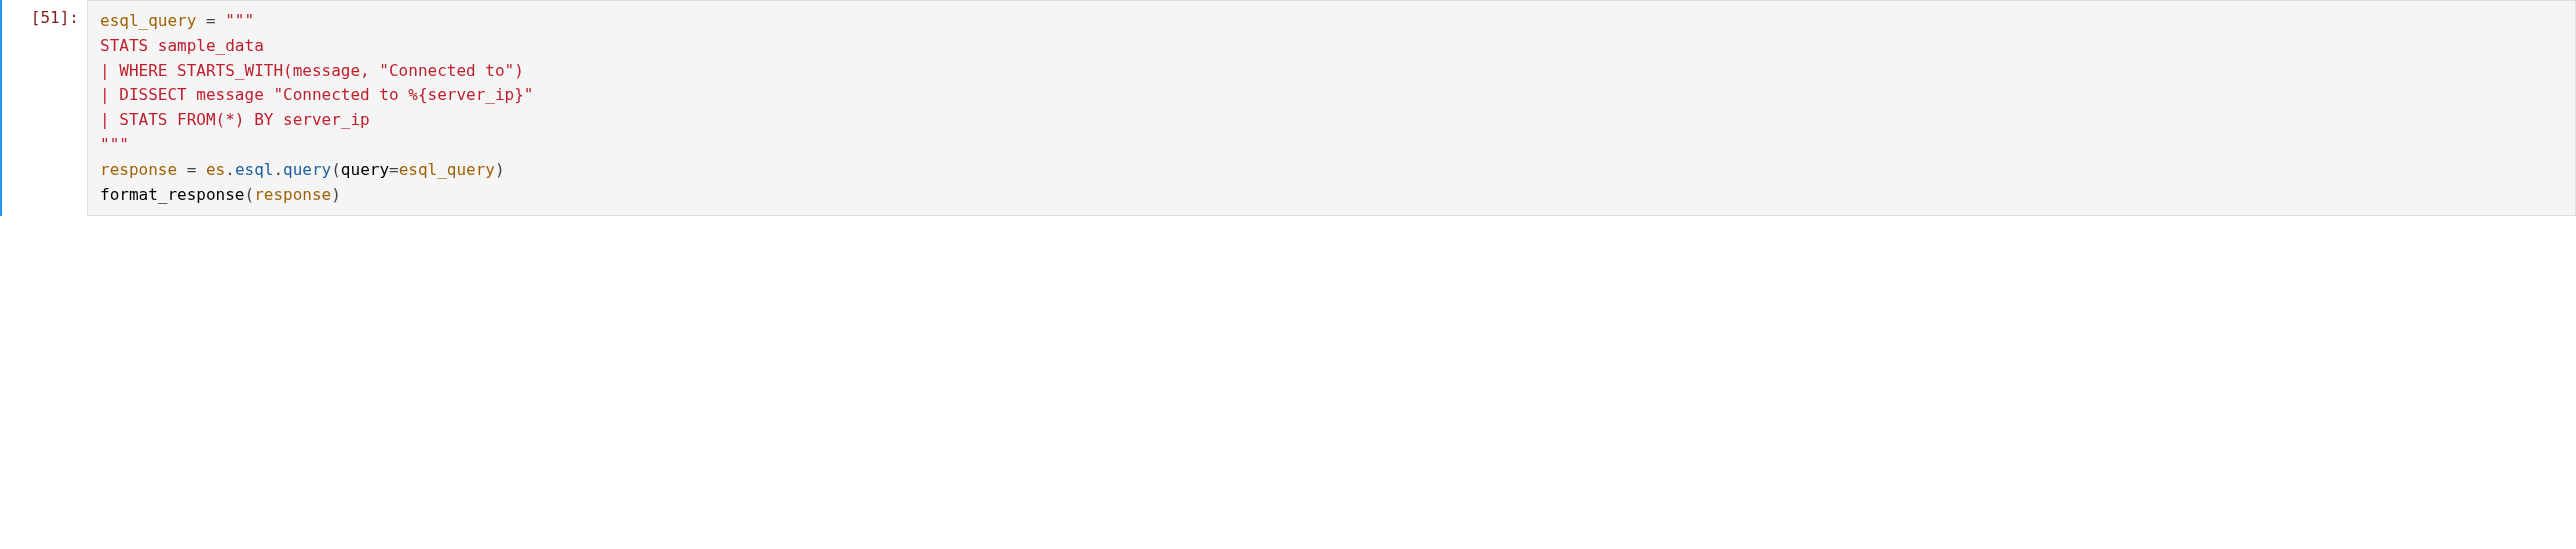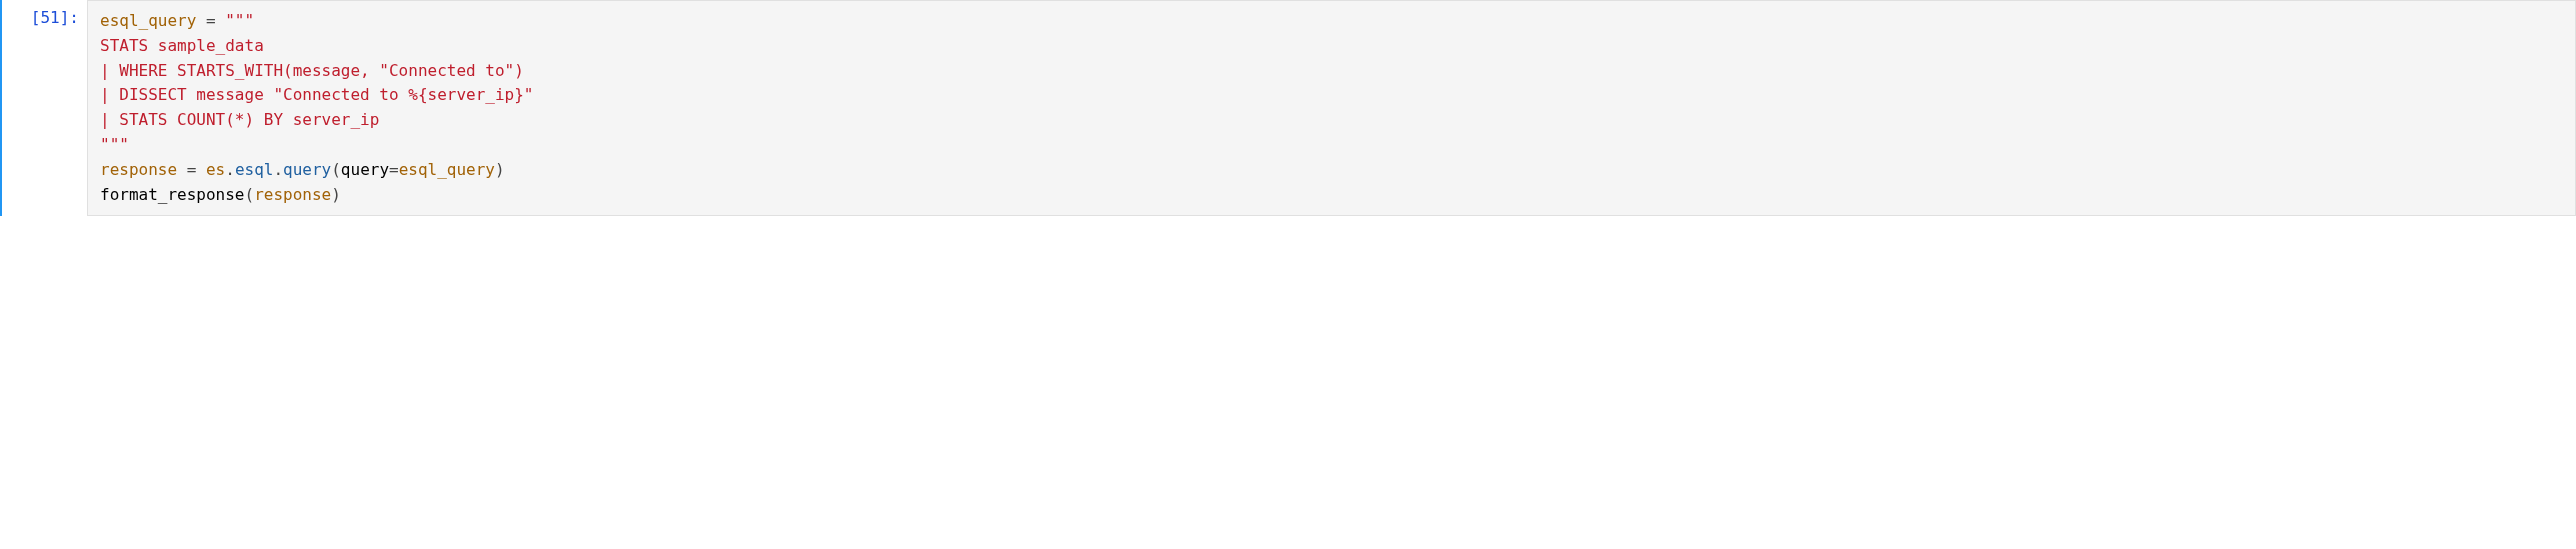--- a/index.html
+++ b/index.html
@@ -17,21 +17,21 @@
     display: flex;
     align-items: stretch;
     width: 100%;
   }
   .prompt-col {
     width: 85px;
     min-width: 85px;
     text-align: right;
     padding: 8px 8px 0 0;
     font-family: "DejaVu Sans Mono", monospace;
-    color: #1d4ed8;
+    color: #7f1d1d;
     font-size: 16px;
     user-select: none;
   }
   .content-col {
     flex: 1;
     position: relative;
   }
   .code-input {
     background: #f5f5f5;
     border: 1px solid #e0e0e0;
@@ -138,21 +138,21 @@
                 <path d="M9 3h6l1 2h4v2H4V5h4l1-2zM6 8h12l-1 13H7L6 8z"></path>
               </svg>
           </span>
         </button>
       </div>
 
       <div class="code-input"><span class="tok-var">esql_query</span><span class="tok-op"> = </span><span class="tok-str">"""</span>
 <span class="tok-str">STATS sample_data</span>
 <span class="tok-str">| WHERE STARTS_WITH(message, "Connected to")</span>
 <span class="tok-str">| DISSECT message "Connected to %{server_ip}"</span>
-<span class="tok-str">| STATS COUNT(*) BY server_ip</span>
+<span class="tok-str">| STATS FROM(*) BY server_ip</span>
 <span class="tok-str">"""</span>
 <span class="tok-var">response</span><span class="tok-op"> = </span><span class="tok-var">es</span><span class="tok-op">.</span><span class="tok-attr">esql</span><span class="tok-op">.</span><span class="tok-attr">query</span><span class="tok-op">(</span><span class="tok-arg">query</span><span class="tok-op">=</span><span class="tok-var">esql_query</span><span class="tok-op">)</span>
 <span class="tok-call">format_response</span><span class="tok-op">(</span><span class="tok-var">response</span><span class="tok-op">)</span></div>
     </div>
   </div>
 
 
 </div>
 
 

